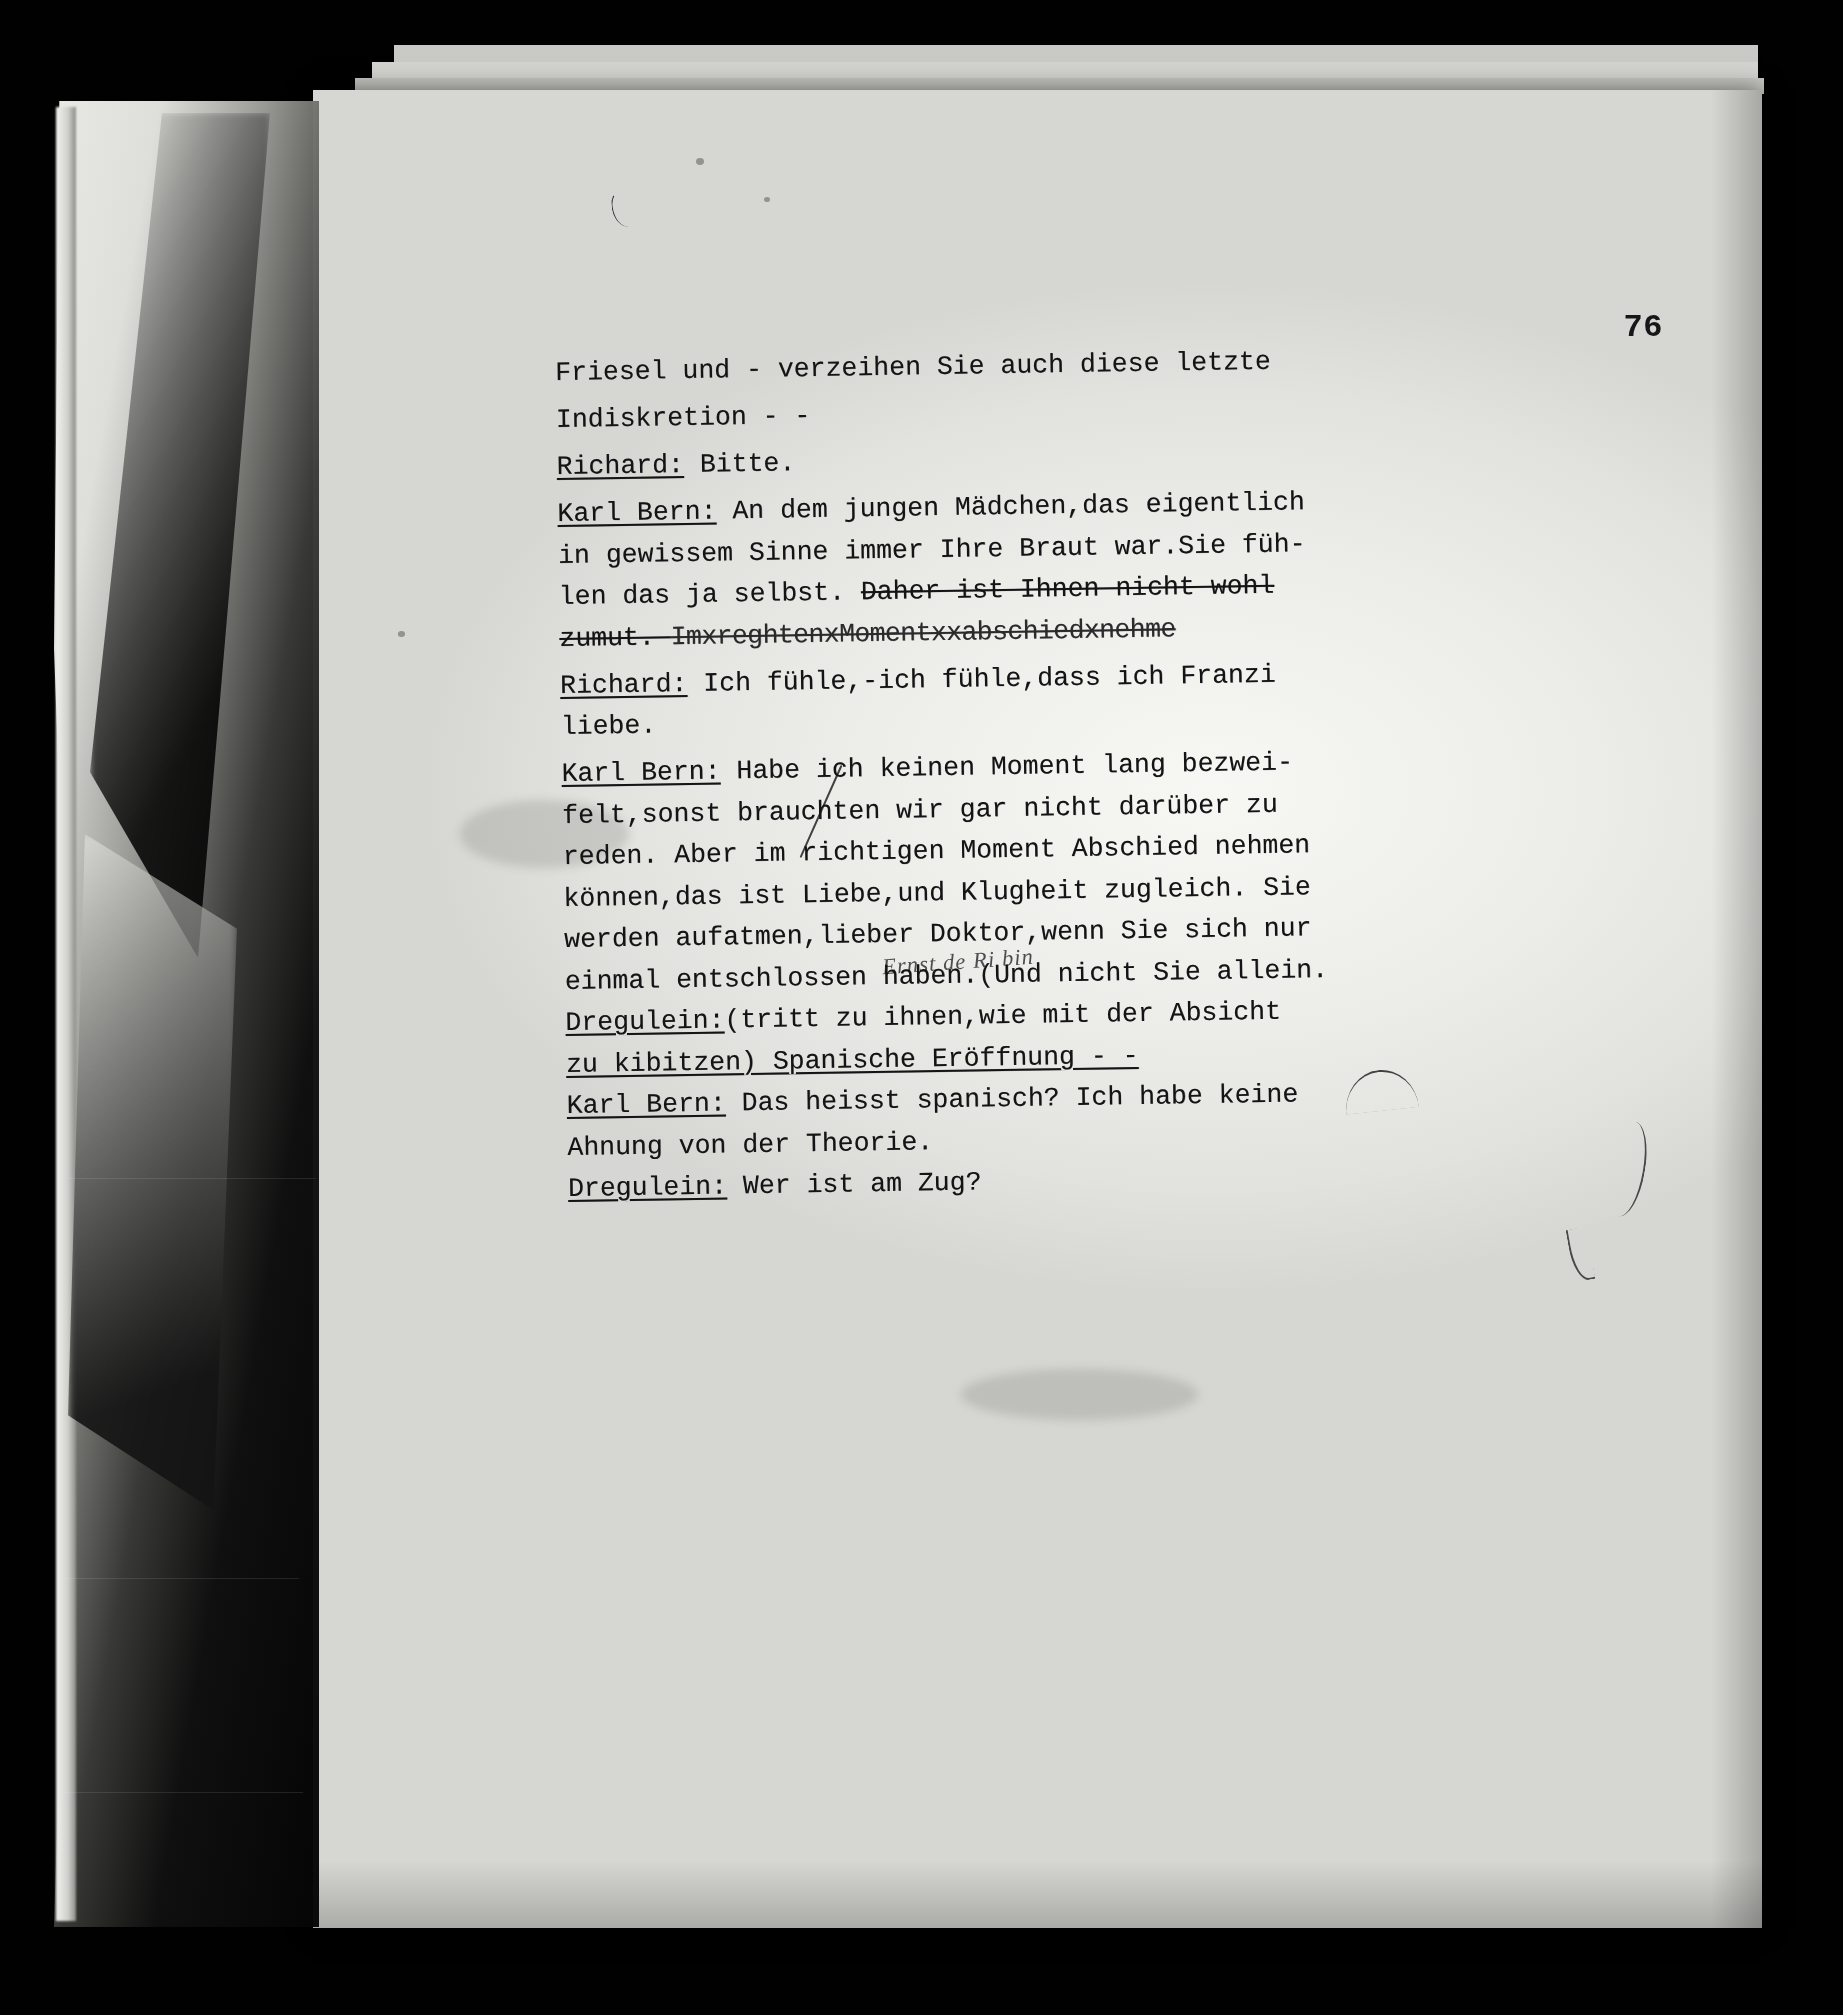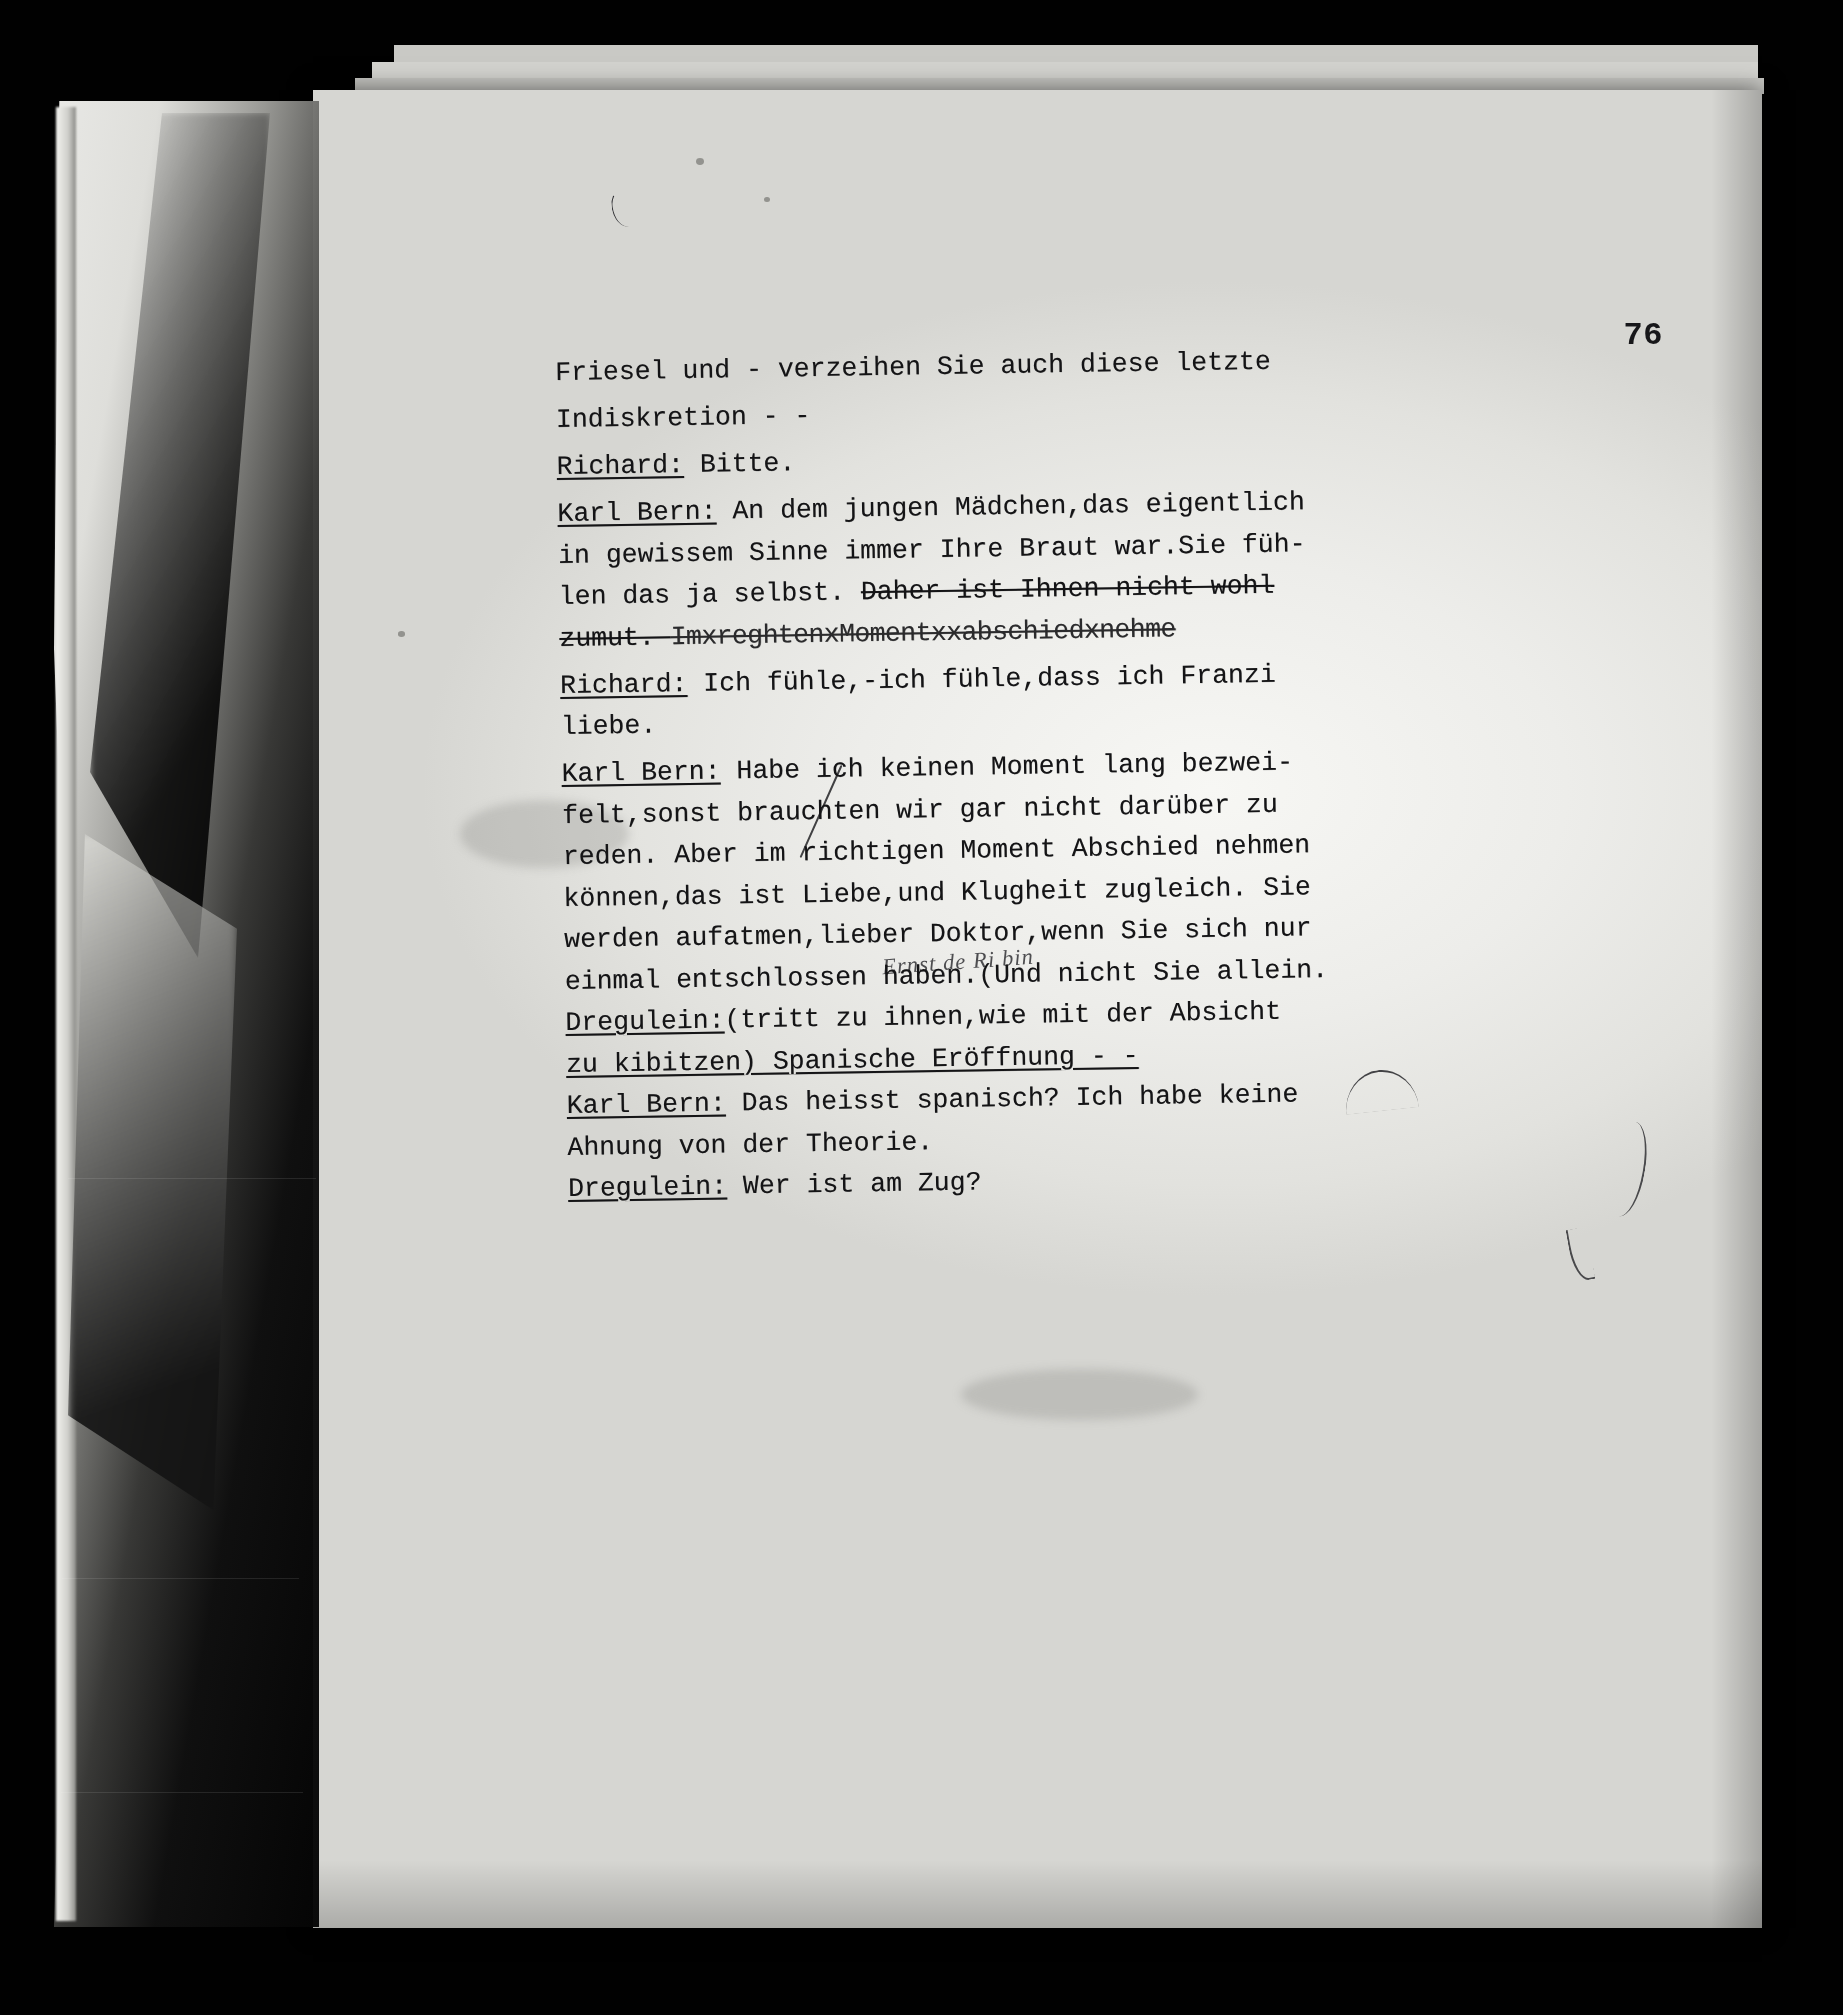--- a/index.html
+++ b/index.html
@@ -91,21 +91,21 @@
   
   #page {
     position: absolute;
     left: 313px; top: 90px;
     width: 1449px; height: 1838px;
   }
 
   .folio {
     position: absolute;
     right: 99px;
-    top: 227px;
+    top: 219px;
     font-family: "Liberation Mono", monospace;
     font-size: 32px;
     font-weight: 700;
     color: #17171a;
     letter-spacing: 0.6px;
   }
 
   .lines {
     position: absolute;
     left: 242px;

